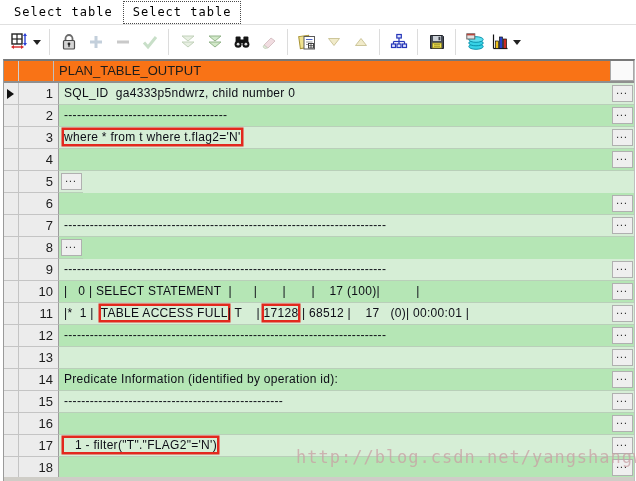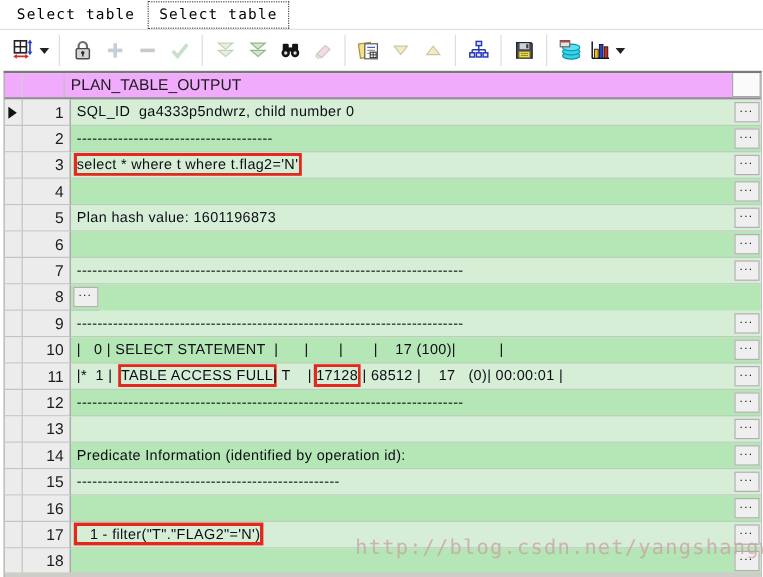--- a/index.html
+++ b/index.html
@@ -19,21 +19,21 @@
   .tbtn.wide{width:36px;}
   .tbtn svg{display:block;}
   .sep{width:1px;height:26px;background:#dcdcdc;margin:0 5px;box-shadow:1px 0 0 #fff;}
   .ddarrow{width:0;height:0;border-left:4px solid transparent;border-right:4px solid transparent;
            border-top:5px solid #222;margin-left:4px;}
 
   
   .grid{position:absolute;top:59px;left:0;right:0;bottom:0;border-top:2px solid #787878;
         margin-left:3px;margin-right:1px;border-left:1px solid #9a9a9a;border-right:1px solid #c0c0c0;
         background:#fff;}
-  .ghead{height:20px;display:flex;background:#f0abfc;border-bottom:2px solid #8f8f8f;}
+  .ghead{height:20px;display:flex;background:#f97316;border-bottom:2px solid #8f8f8f;}
   .ghead .hind{width:14px;border-right:1px solid #d0d0d0;}
   .ghead .hnum{width:34px;border-right:1px solid #c0c0c0;}
   .ghead .hdata{flex:1;font-size:13px;line-height:19px;color:#1c1c1c;padding-left:5px;}
   .ghead .hcorner{width:22px;background:#fafafa;border:1px solid #a8a8a8;border-top:none;}
 
   .grow{height:22px;display:flex;background:#d6eed6;}
   .grow.alt{background:#b5e6b5;}
   .ind{width:14px;background:#ececec;border-right:1px solid #c4c4c4;border-bottom:1px solid #c4c4c4;
        position:relative;flex:none;}
   .marker{position:absolute;left:3px;top:6px;width:0;height:0;border-top:5px solid transparent;
@@ -275,37 +275,36 @@
           <div class="ind"></div>
           <div class="num">2</div>
           <div class="cell"><span>--------------------------------------</span></div>
           <div class="morecol">
             <div class="morebtn">...</div>
           </div>
         </div>
         <div class="grow">
           <div class="ind"></div>
           <div class="num">3</div>
-          <div class="cell"><span class="box">select * where t where t.flag2='N'</span></div>
+          <div class="cell"><span class="box">where * from t where t.flag2='N'</span></div>
           <div class="morecol">
             <div class="morebtn">...</div>
           </div>
         </div>
         <div class="grow alt">
           <div class="ind"></div>
           <div class="num">4</div>
           <div class="cell"></div>
           <div class="morecol">
             <div class="morebtn">...</div>
           </div>
         </div>
         <div class="grow">
           <div class="ind"></div>
           <div class="num">5</div>
-          <div class="cell"><span>Plan hash value: 1601196873</span></div>
           <div class="morecol">
             <div class="morebtn">...</div>
           </div>
         </div>
         <div class="grow alt">
           <div class="ind"></div>
           <div class="num">6</div>
           <div class="cell"></div>
           <div class="morecol">
             <div class="morebtn">...</div>

